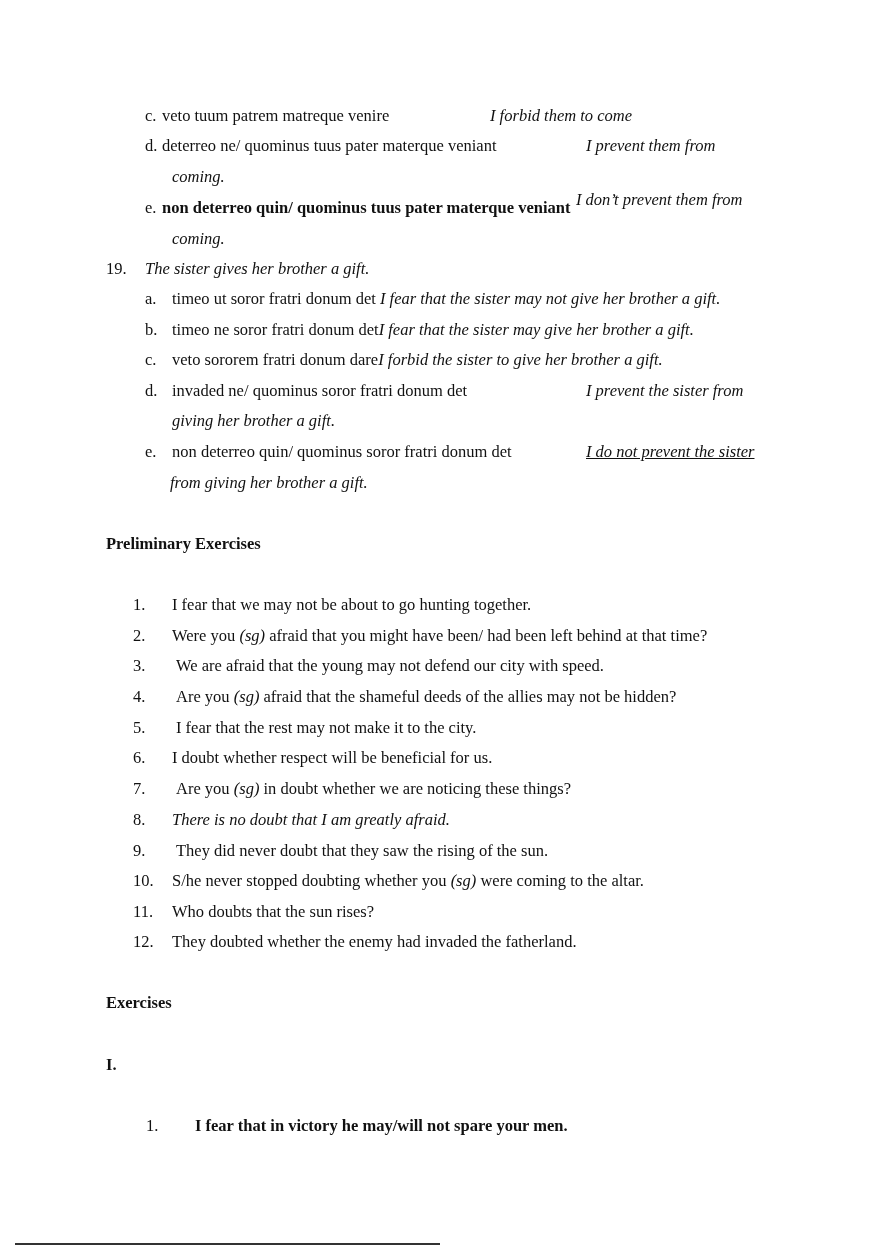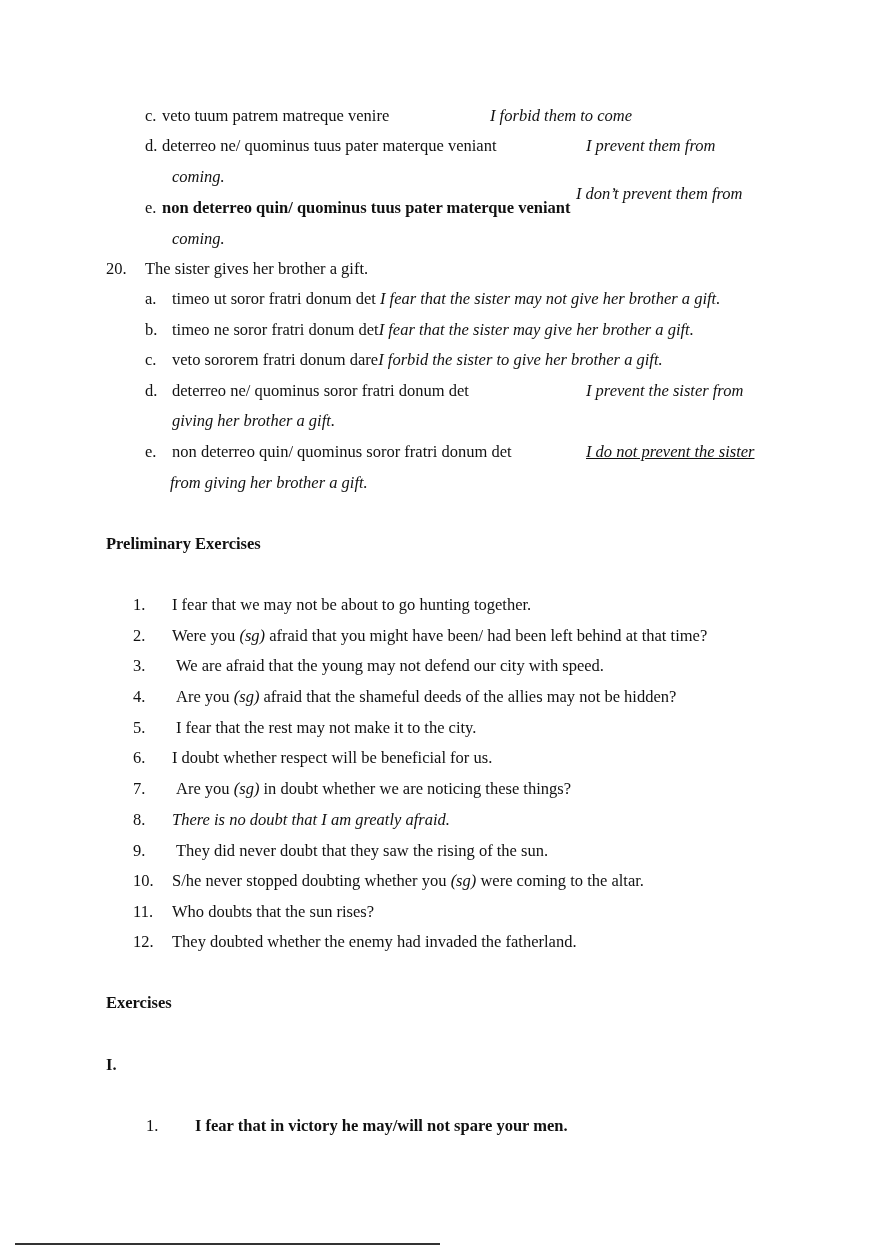--- a/index.html
+++ b/index.html
@@ -40,27 +40,27 @@
 <div>
   <span class="abs" style="left:145px; top:136px;">d.</span>
   <span class="abs" style="left:162px; top:136px;">deterreo ne/ quominus tuus pater materque veniant</span>
   <span class="abs it" style="left:586px; top:136px;">I prevent them from</span>
   <span class="abs it" style="left:172px; top:167px;">coming.</span>
 </div>
 
 <div>
   <span class="abs" style="left:145px; top:198px;">e.</span>
   <span class="abs" style="left:162px; top:198px;font-weight:bold;">non deterreo quin/ quominus tuus pater materque veniant</span>
-  <span class="abs it" style="left:576px; top:184px;font-family:Liberation Serif, serif;">I don’t prevent them from</span>
+  <span class="abs it" style="left:576px; top:190px;font-family:Liberation Serif, serif;">I don’t prevent them from</span>
   <span class="abs it" style="left:172px; top:229px;">coming.</span>
 </div>
 
 <div>
-  <span class="abs" style="left:106px; top:259px;">20.</span>
-  <span class="abs" style="left:145px; top:259px;">The sister gives her brother a gift.</span>
+  <span class="abs" style="left:106px; top:259px;">19.</span>
+  <span class="abs" style="left:145px; top:259px;font-style:italic;">The sister gives her brother a gift.</span>
 
   <div>
     <span class="abs" style="left:145px; top:289px;">a.</span>
     <span class="abs" style="left:172px; top:289px;">
       <span>timeo ut soror fratri donum det</span><span style="display:inline-block;width:4px;"></span><span class="it">I fear that the sister may not give her brother a gift.</span>
     </span>
   </div>
 
   <div>
     <span class="abs" style="left:145px; top:320px;">b.</span>
@@ -71,21 +71,21 @@
 
   <div>
     <span class="abs" style="left:145px; top:350px;">c.</span>
     <span class="abs" style="left:172px; top:350px;">
       <span>veto sororem fratri donum dare</span><span class="it">I forbid the sister to give her brother a gift.</span>
     </span>
   </div>
 
   <div>
     <span class="abs" style="left:145px; top:381px;">d.</span>
-    <span class="abs" style="left:172px; top:381px;">deterreo ne/ quominus soror fratri donum det</span>
+    <span class="abs" style="left:172px; top:381px;">invaded ne/ quominus soror fratri donum det</span>
     <span class="abs it" style="left:586px; top:381px;">I prevent the sister from</span>
     <span class="abs it" style="left:172px; top:411px;">giving her brother a gift.</span>
   </div>
 
   <div>
     <span class="abs" style="left:145px; top:442px;">e.</span>
     <span class="abs" style="left:172px; top:442px;text-align:right;">non deterreo quin/ quominus soror fratri donum det</span>
     <span class="abs it" style="left:586px; top:442px;text-decoration:underline;">I do not prevent the sister</span>
     <span class="abs it" style="left:170px; top:473px;">from giving her brother a gift.</span>
   </div>

